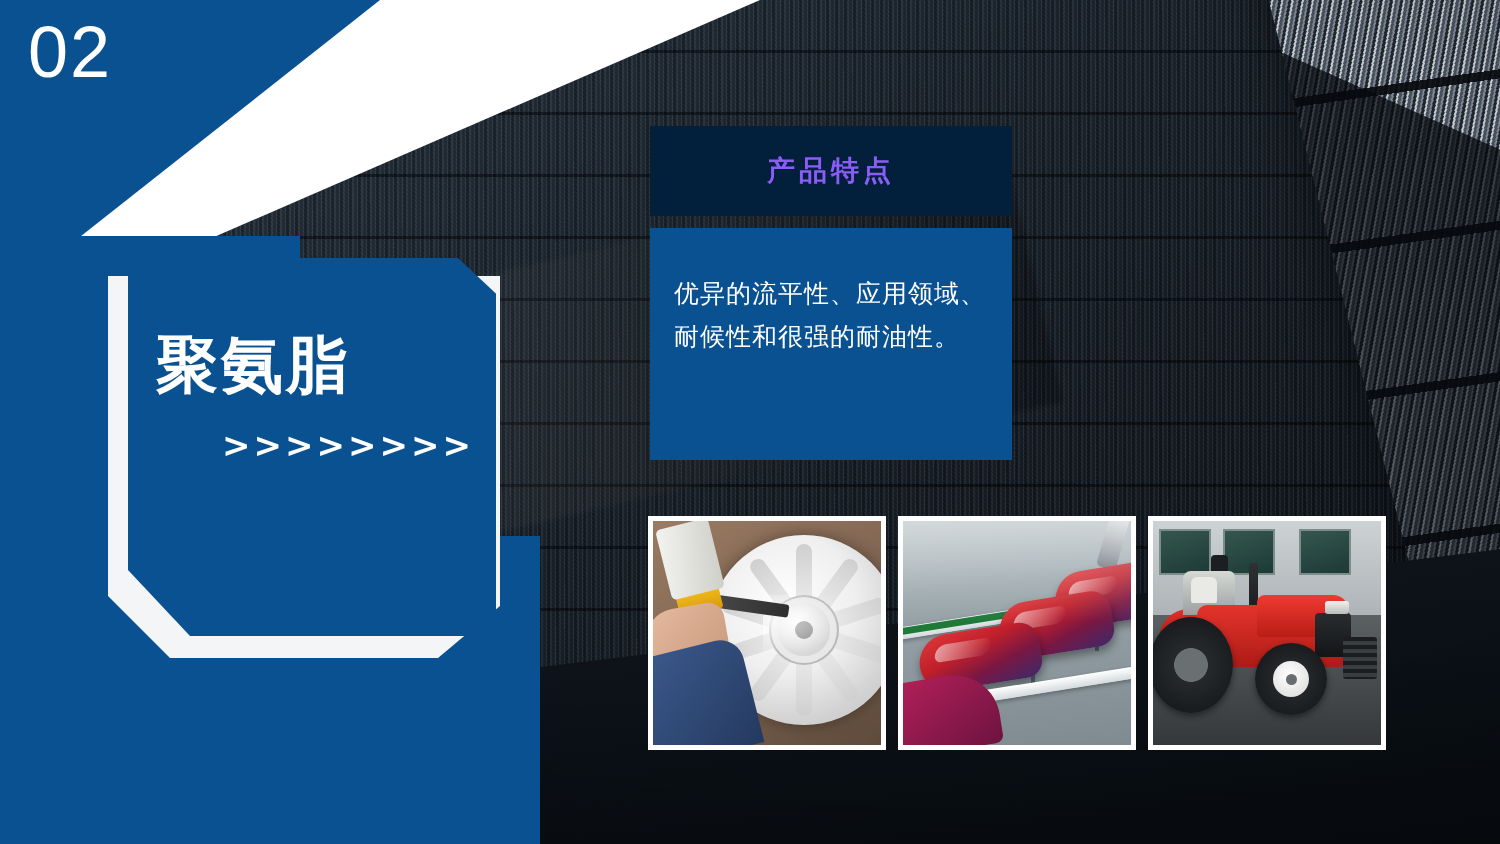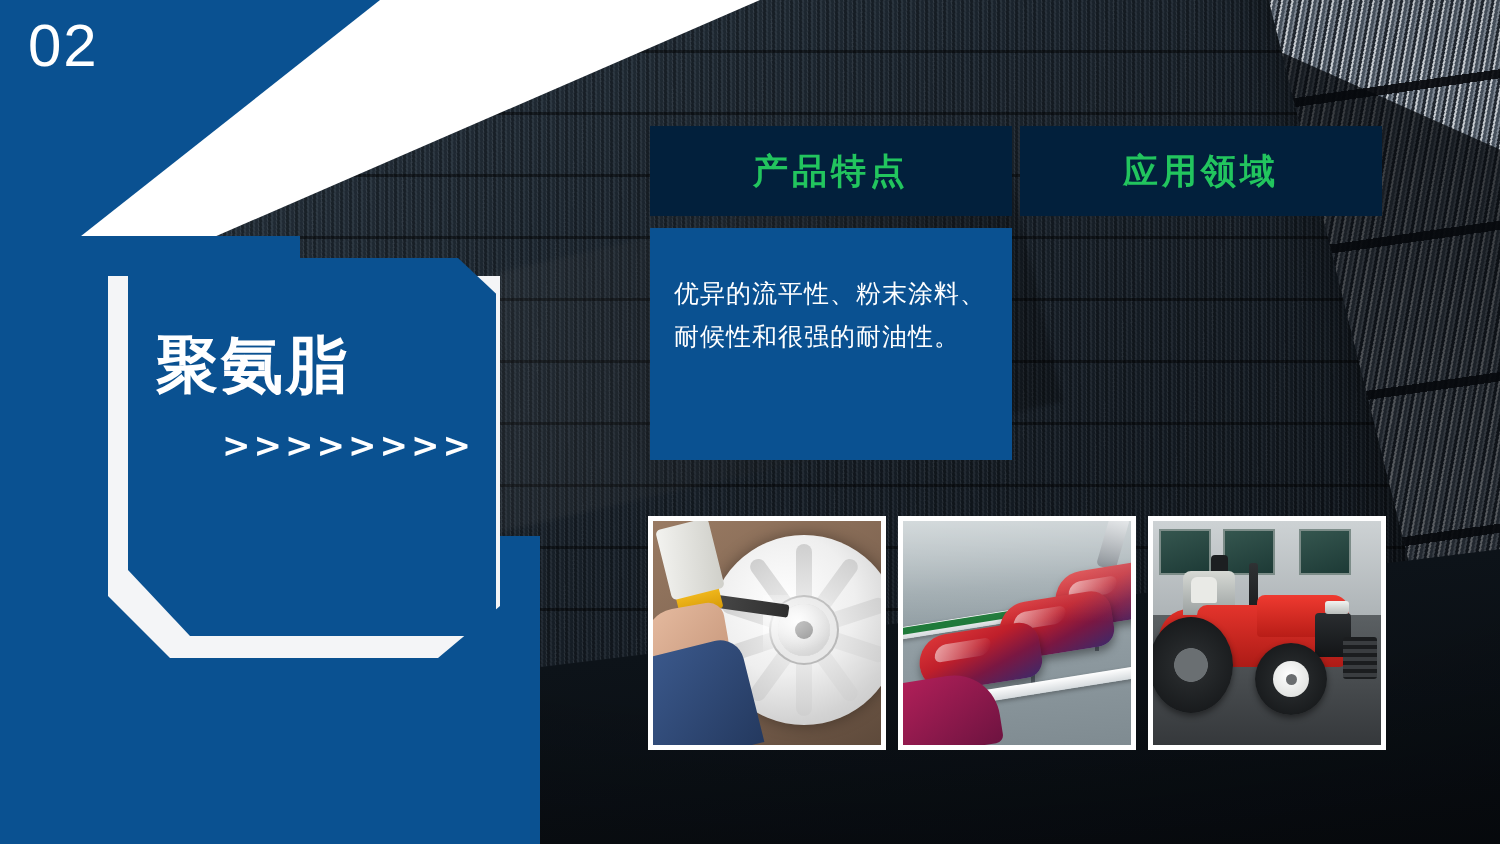--- a/index.html
+++ b/index.html
@@ -99,21 +99,21 @@
     clip-path:polygon(0 0, 380px 0, 0 300px);
   }
   .wedge-blue-lower{
     position:absolute; left:0; top:236px; width:540px; height:608px;
     background:#0a5191;
     clip-path:polygon(0 0, 0 608px, 540px 608px, 540px 300px, 300px 300px, 300px 0);
   }
   .slide-number{
     position:absolute; left:28px; top:16px;
     color:#ffffff;
-    font-size:60px;
+    font-size:72px;
     font-weight:300;
     letter-spacing:2px;
     line-height:1;
     z-index:6;
   }
 
   
   .title-wrap{ position:absolute; left:108px; top:258px; width:420px; height:400px; z-index:7; }
   .title-shadow{
     position:absolute; left:0; top:18px; width:392px; height:382px;
@@ -147,22 +147,22 @@
 
   
   .panels{ position:absolute; left:650px; top:126px; width:740px; z-index:5; display:flex; gap:8px; }
   .panel{ width:362px; }
   .panel-head{
     height:90px;
     background:#02203C;
     display:flex; align-items:center; justify-content:center;
   }
   .panel-head-title{
-    color:#22c55e;
-    font-size:35px;
+    color:#8b5cf6;
+    font-size:28px;
     font-weight:bold;
     letter-spacing:4px;
   }
   .panel-body{
     margin-top:12px;
     background:#0a5191;
     height:232px;
     padding:44px 26px 0 24px;
   }
   .panel-body.offset{ padding-top:62px; padding-left:36px; }
@@ -391,28 +391,25 @@
     </div>
   </div>
 
   <div class="panels">
 
     <div class="panel">
       <div class="panel-head">
         <div class="panel-head-title">产品特点</div>
       </div>
       <div class="panel-body">
-        <div class="panel-text">优异的流平性、粉末涂料、耐候性和很强的耐油性。</div>
+        <div class="panel-text">优异的流平性、应用领域、耐候性和很强的耐油性。</div>
       </div>
     </div>
 
     <div class="panel">
-      <div class="panel-head">
-        <div class="panel-head-title">应用领域</div>
-      </div>
     </div>
 
   </div>
 
   <div class="photos">
 
     <div class="photo">
       <div class="photo-inner ph1">
         <div class="wheel">
           <div class="spoke" style="transform:rotate(0deg)"></div>

